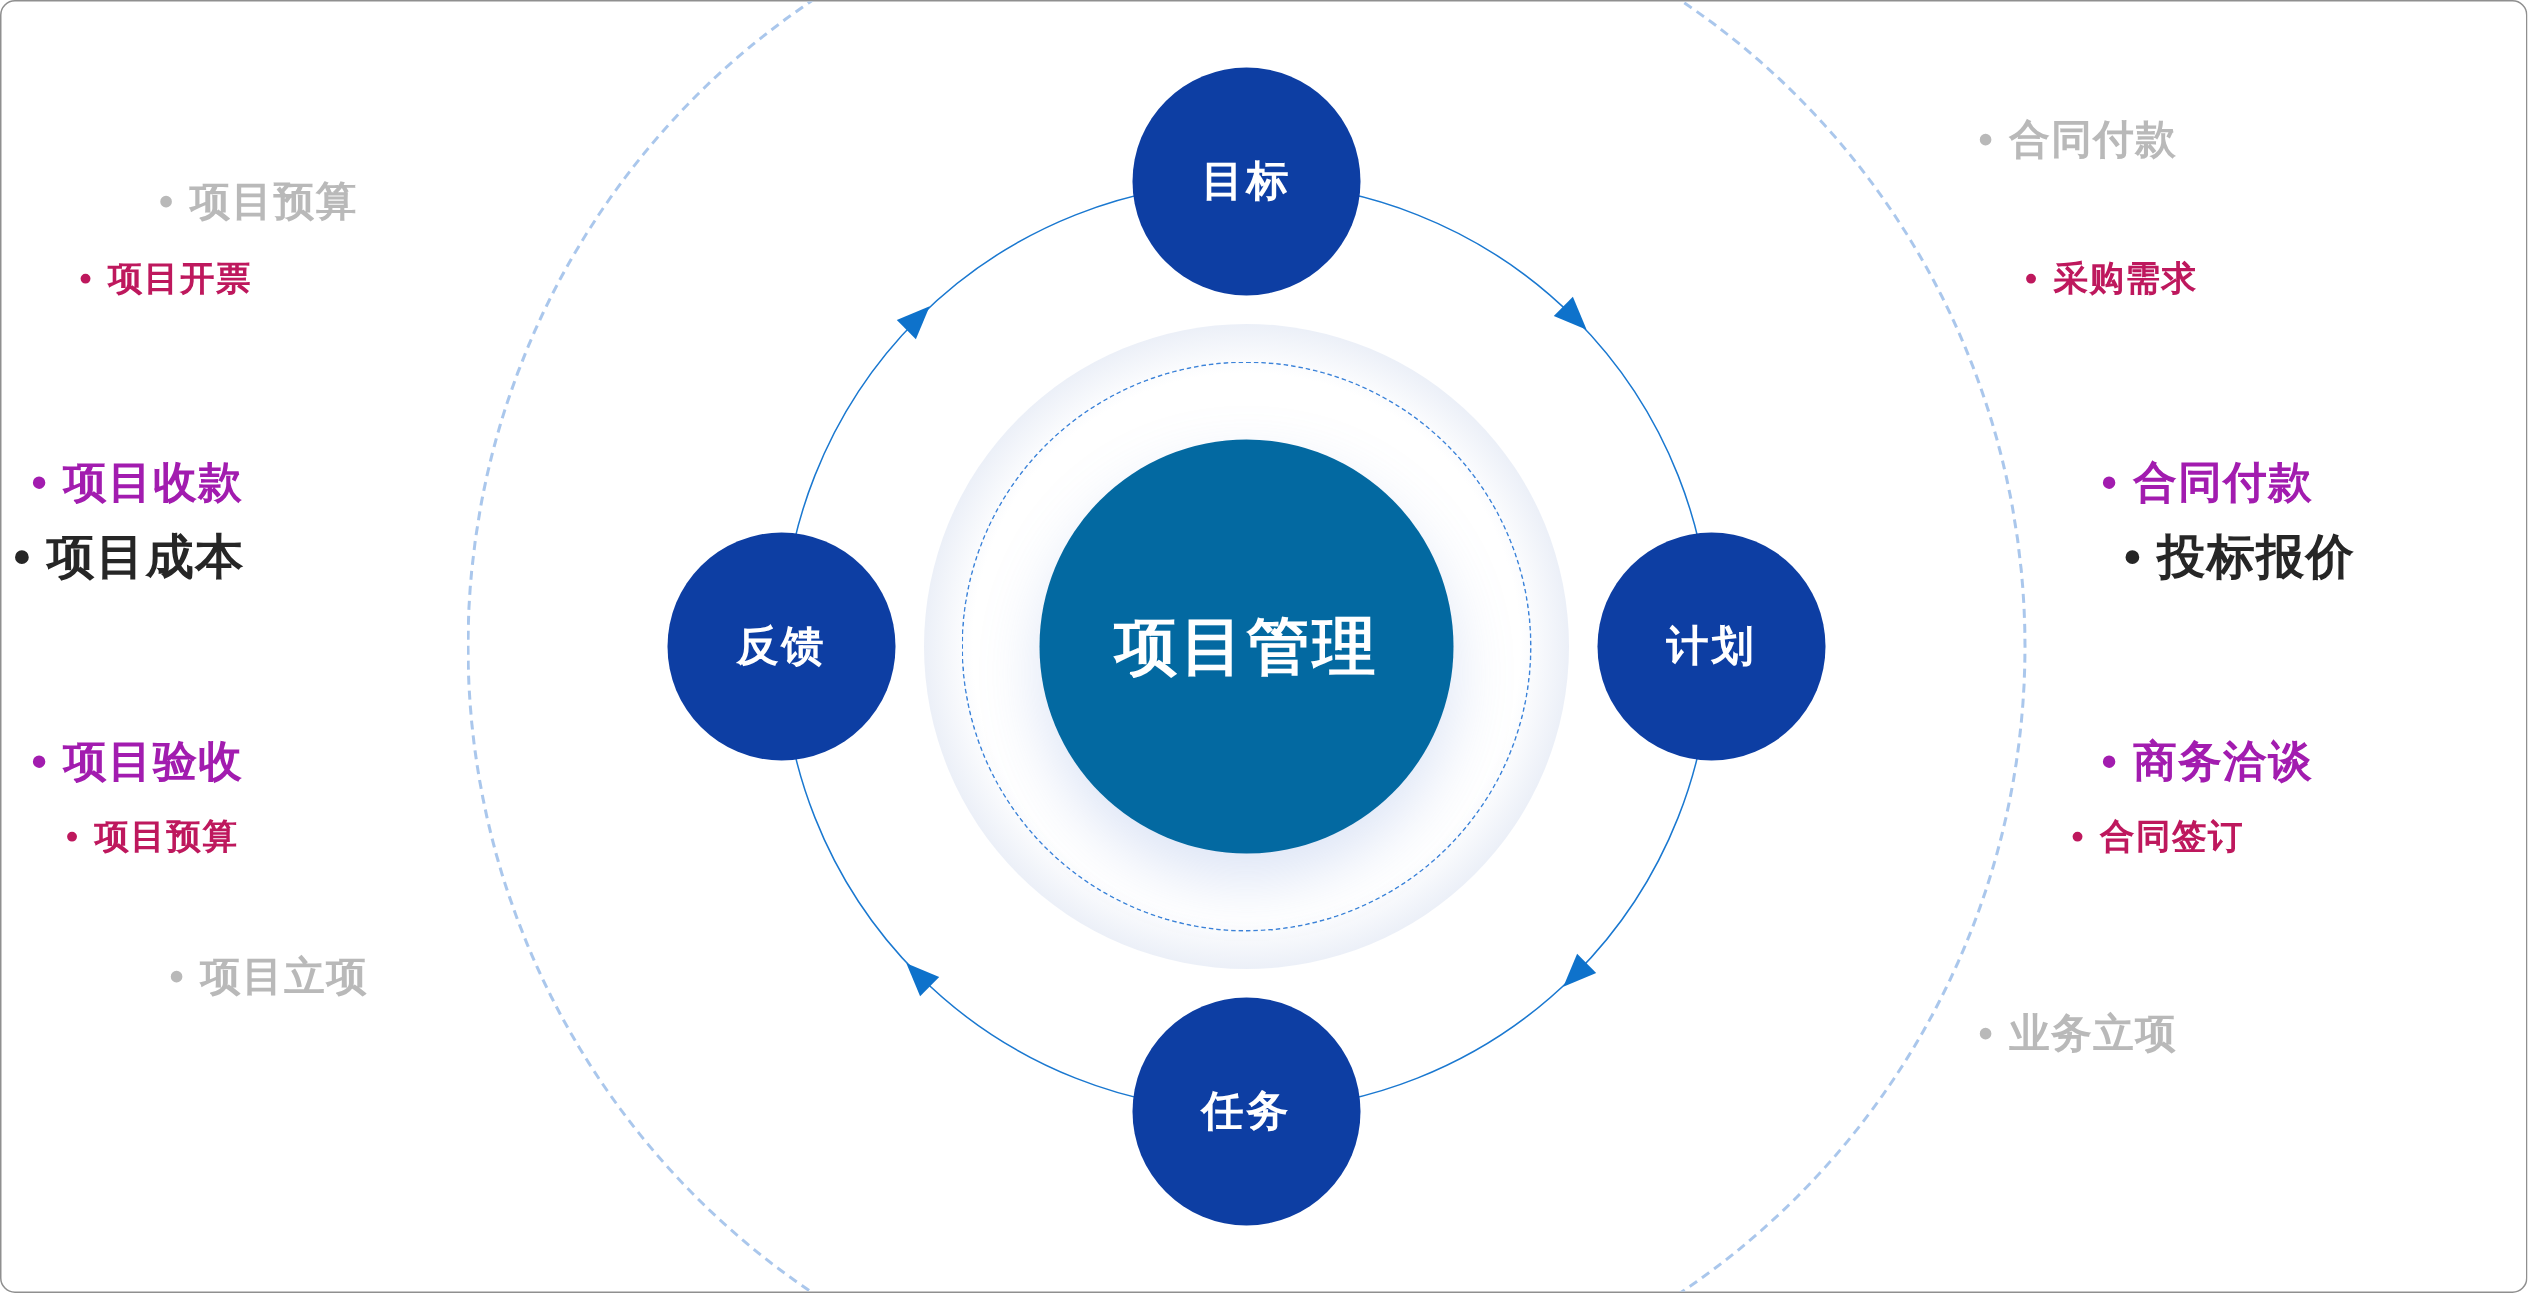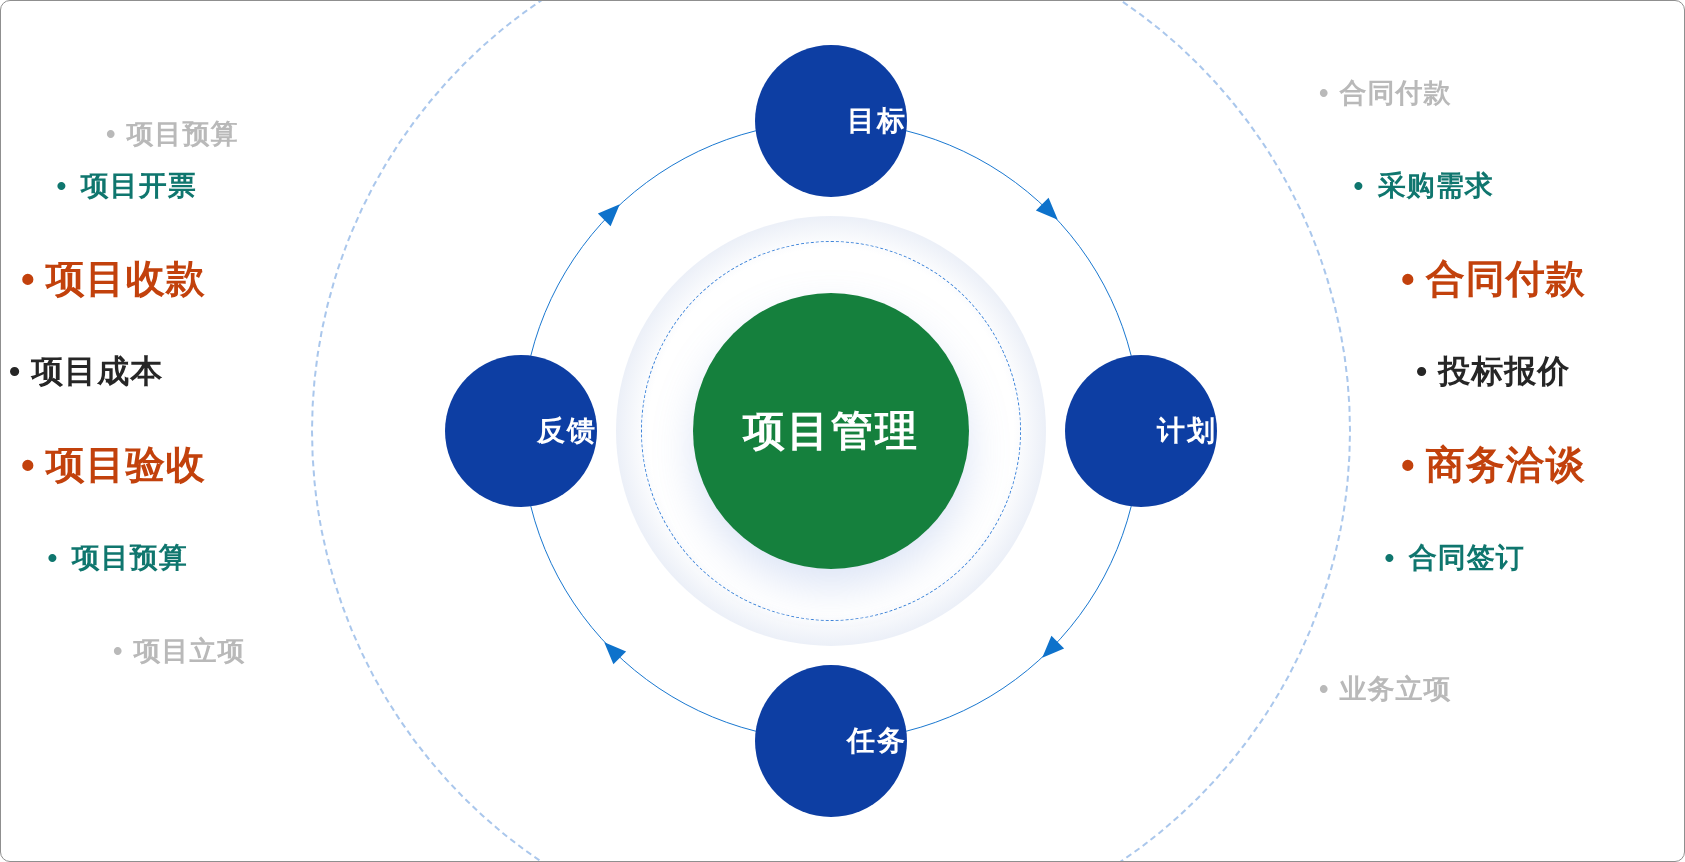--- a/index.html
+++ b/index.html
@@ -14,49 +14,49 @@
 
   .outer-dashed{left:310px;top:-90px;width:1040px;height:1040px;
                 border:2px dashed #aac7ec;}
   .orbit{left:520px;top:120px;width:620px;height:620px;
          border:1.6px solid #1a78d0;}
   .glow{left:615px;top:215px;width:430px;height:430px;
         background:radial-gradient(circle,
           #ffffff 0%,#ffffff 60%,#e2e8f4 76%,rgba(226,232,244,0) 92%);}
   .inner-dashed{left:640px;top:240px;width:380px;height:380px;
                 border:1.5px dashed #3c83d9;}
-  .hub{left:692px;top:292px;width:276px;height:276px;background:#15803d;
+  .hub{left:692px;top:292px;width:276px;height:276px;background:#0369a1;
        display:flex;align-items:center;justify-content:center;
        box-shadow:0 18px 40px rgba(120,150,220,.25);}
   .hub span{color:#fff;font-size:42px;font-weight:700;letter-spacing:2px;}
 
   .node{width:152px;height:152px;background:#0d3ea3;position:absolute;
-        border-radius:50%;display:flex;align-items:center;justify-content:flex-end;}
+        border-radius:50%;display:flex;align-items:center;justify-content:center;}
   .node span{color:#fff;font-size:28px;font-weight:700;letter-spacing:2px;}
   .node-top{left:754px;top:44px;}
   .node-right{left:1064px;top:354px;}
   .node-bottom{left:754px;top:664px;}
   .node-left{left:444px;top:354px;}
 
   
   .arrow{position:absolute;width:0;height:0;
          border-left:9px solid transparent;border-right:9px solid transparent;
          border-bottom:22px solid #0e72cb;}
   .arrow-tr{left:1049px;top:211px;transform:translate(-50%,-50%) rotate(135deg);}
   .arrow-br{left:1049px;top:649px;transform:translate(-50%,-50%) rotate(225deg);}
   .arrow-bl{left:611px; top:649px;transform:translate(-50%,-50%) rotate(315deg);}
   .arrow-tl{left:611px; top:211px;transform:translate(-50%,-50%) rotate(45deg);}
 
   
   .side-item{position:absolute;white-space:nowrap;font-weight:700;
              transform:translateY(-50%);letter-spacing:1px;}
   .side-item .bullet{margin-right:10px;}
   .c1{color:#b9b9b9;font-size:27px;}
-  .c2{color:#0f766e;font-size:28px;font-family:Liberation Mono, monospace;}
-  .c3{color:#c2410c;font-size:39px;}
+  .c2{color:#be185d;font-size:23px;}
+  .c3{color:#a21caf;font-size:29px;margin-top:43px;}
   .c4{color:#262626;font-size:32px;}
 
   .li-l-1{left:105px;top:92px;margin-top:41px;}
   .li-l-2{left:52px; top:185px;}
   .li-l-3{left:20px; top:278px;}
   .li-l-4{left:8px;  top:371px;}
   .li-l-5{left:20px; top:464px;}
   .li-l-6{left:43px; top:557px;}
   .li-l-7{left:112px;top:650px;}
 

